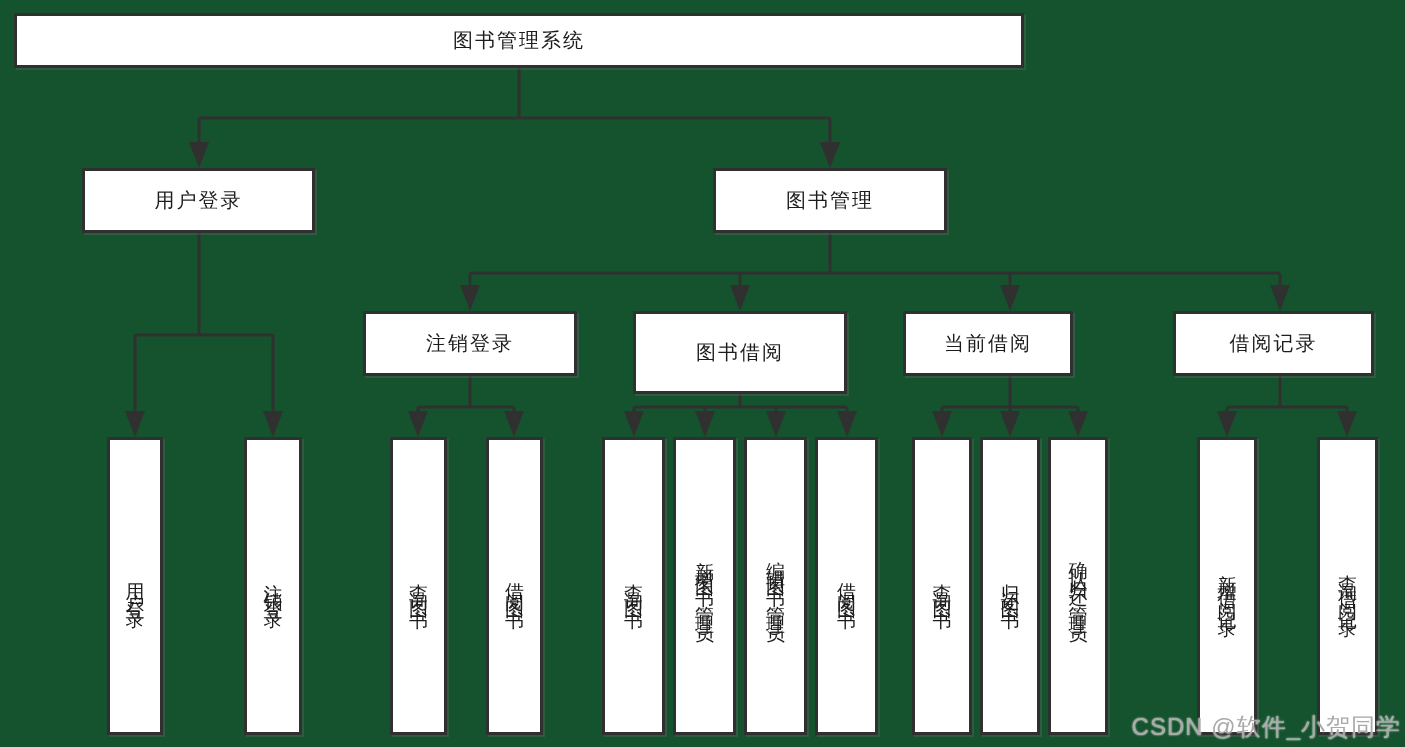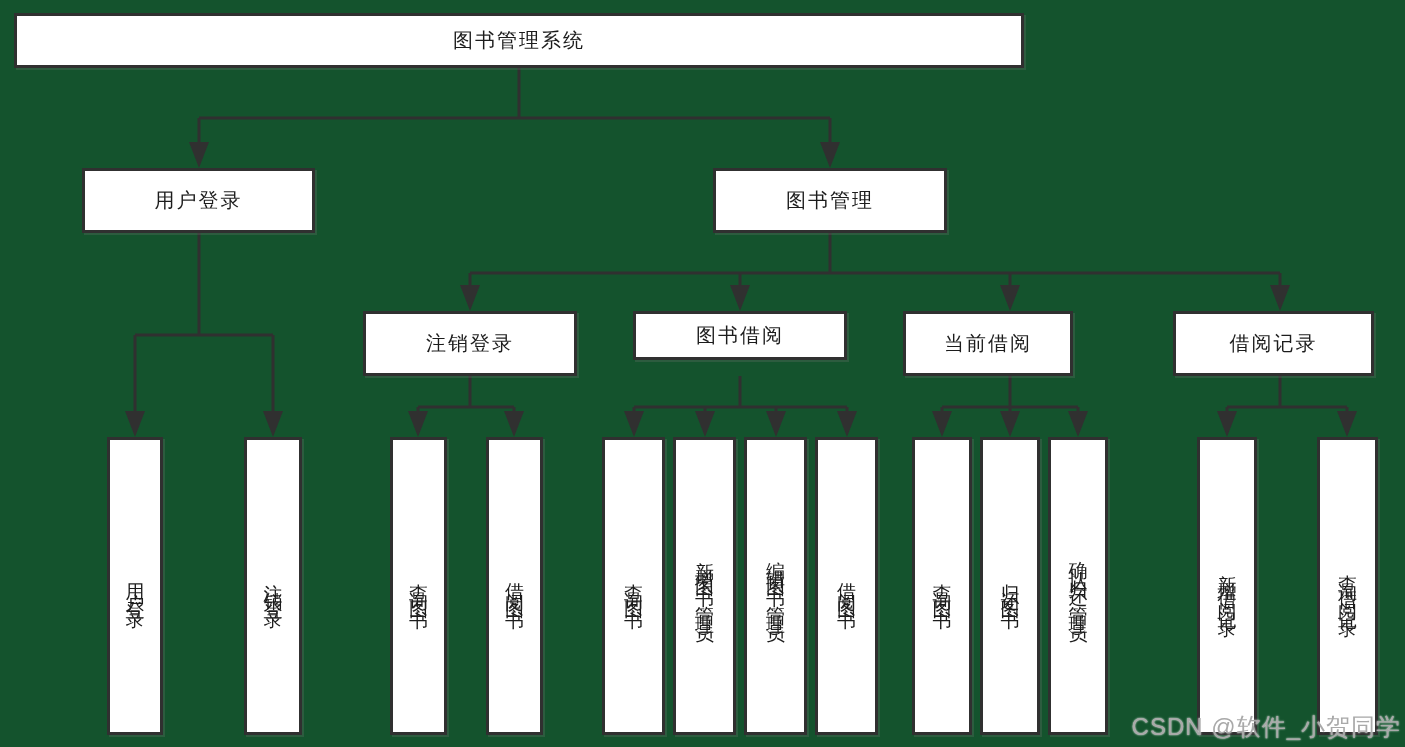--- a/index.html
+++ b/index.html
@@ -121,21 +121,21 @@
   <div class="hbox" style="left:82px;top:168px;width:233px;height:65px">
     <span>用户登录</span>
   </div>
   <div class="hbox" style="left:713px;top:168px;width:234px;height:65px">
     <span>图书管理</span>
   </div>
 
   <div class="hbox" style="left:363px;top:311px;width:214px;height:65px">
     <span>注销登录</span>
   </div>
-  <div class="hbox" style="left:633px;top:311px;width:214px;height:49px">
+  <div class="hbox" style="left:633px;top:311px;width:214px;height:83px">
     <span>图书借阅</span>
   </div>
   <div class="hbox" style="left:903px;top:311px;width:170px;height:65px">
     <span>当前借阅</span>
   </div>
   <div class="hbox" style="left:1173px;top:311px;width:201px;height:65px">
     <span>借阅记录</span>
   </div>
 
   <div class="vbox" style="left:107px;width:56px">

